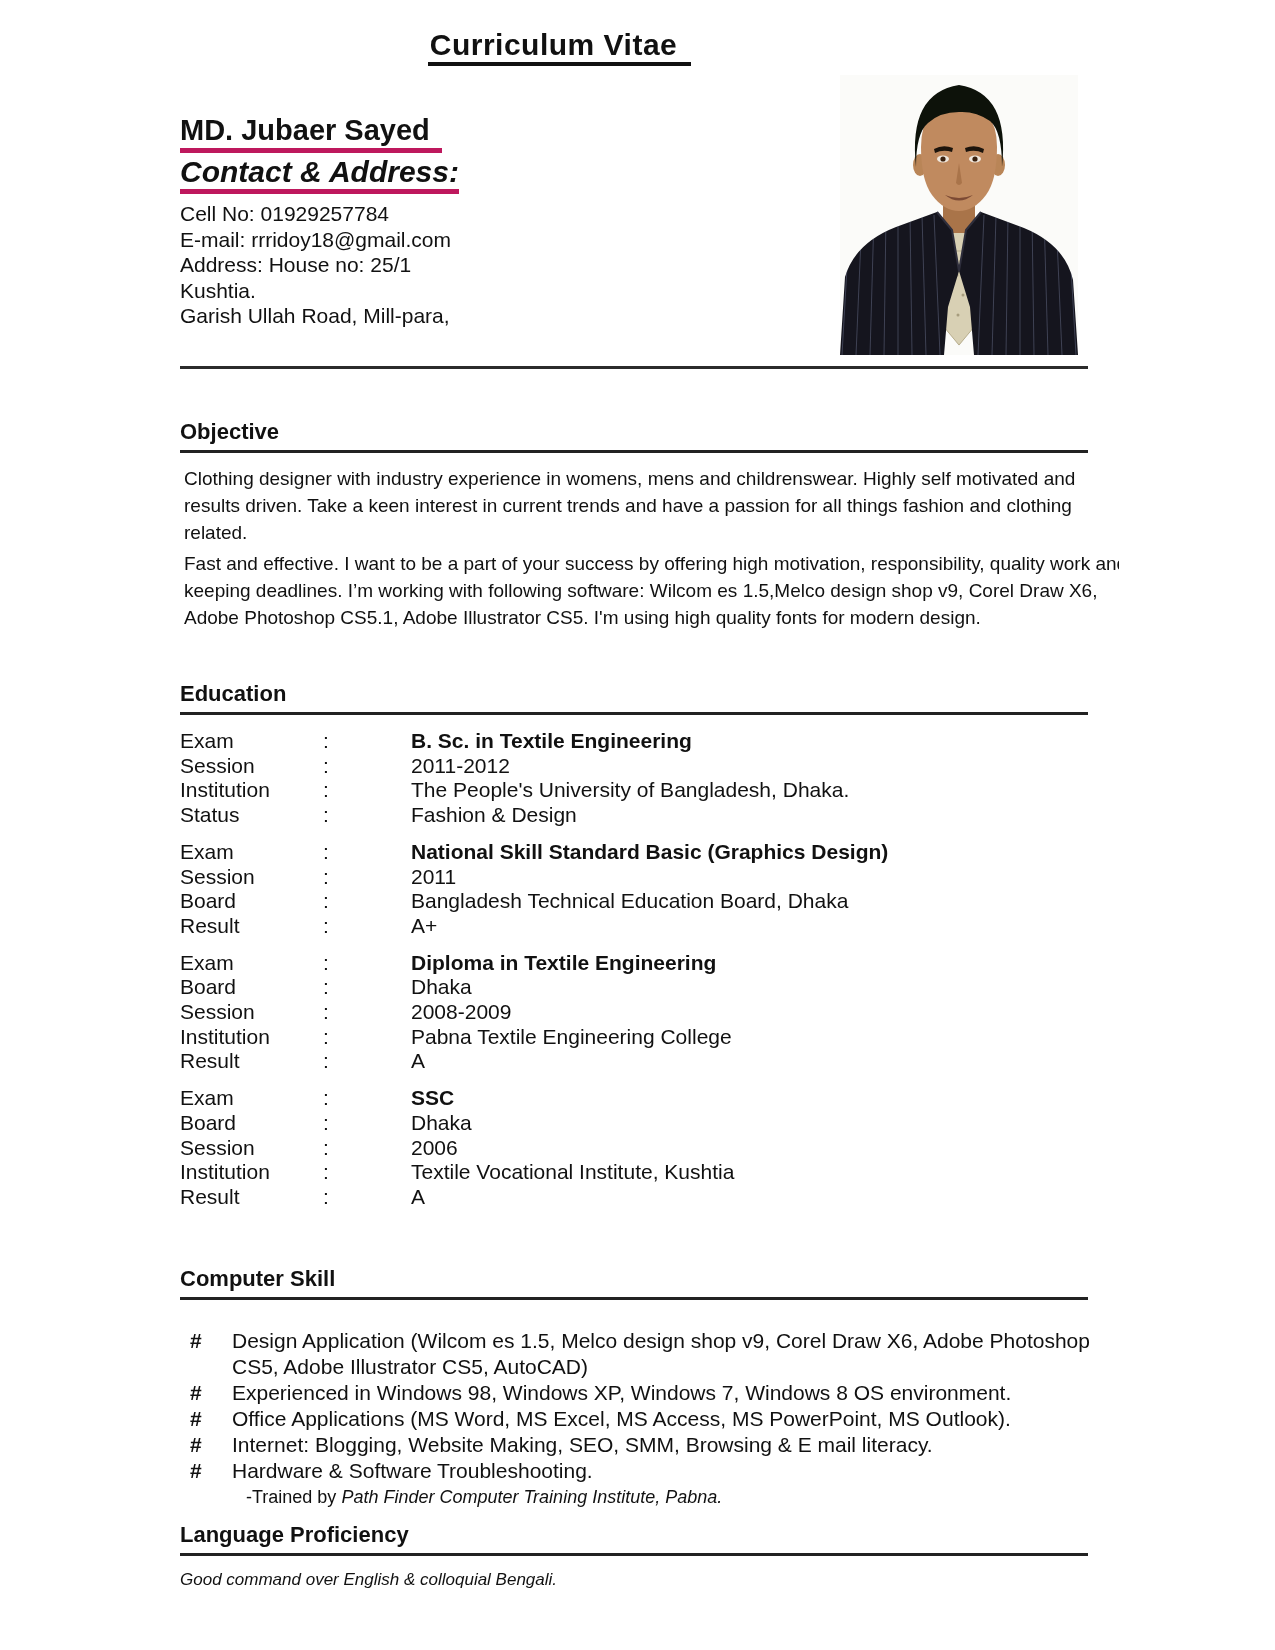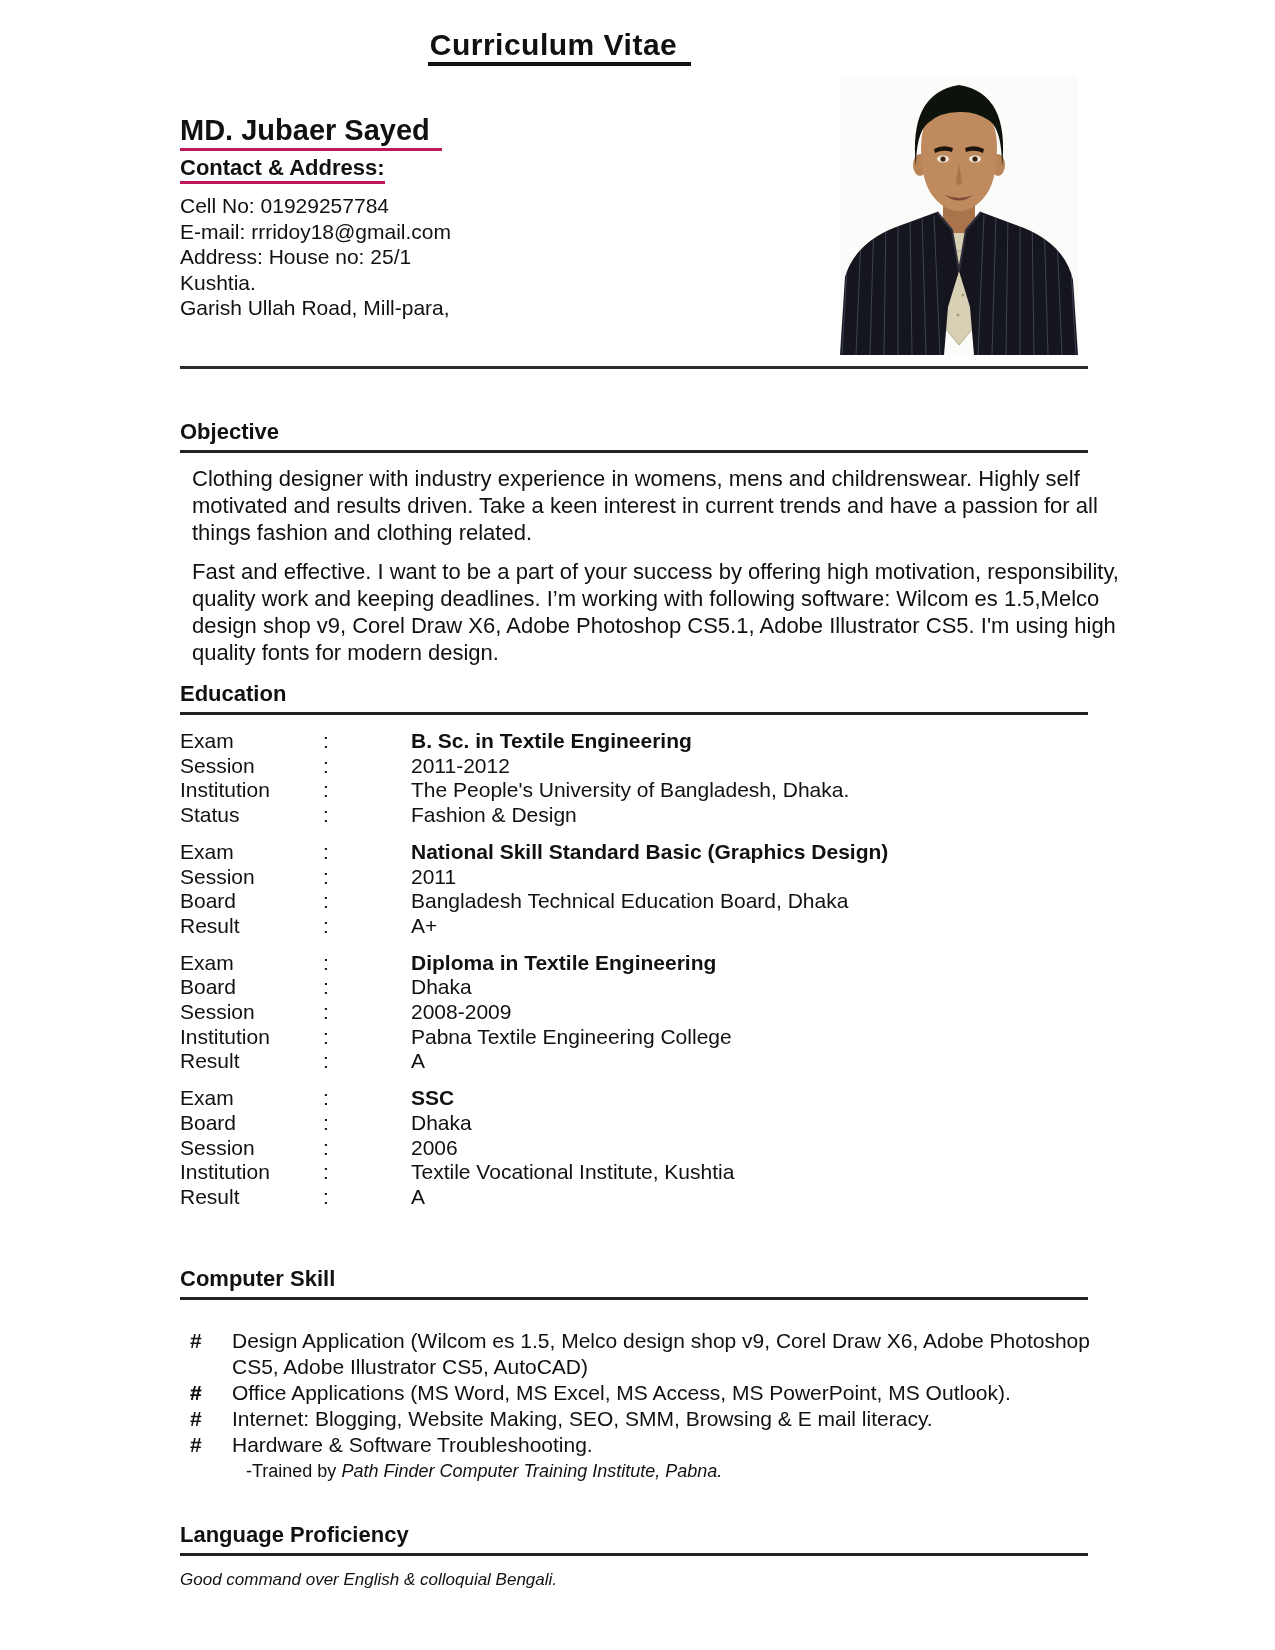--- a/index.html
+++ b/index.html
@@ -1,50 +1,50 @@
 <!DOCTYPE html>
 <html><head>
 <meta charset="utf-8">
 <style>
   html,body { margin:0; padding:0; background:#ffffff; }
   .page {
     position:relative; width:1119px; height:1650px; background:#ffffff;
     font-family:"Liberation Sans", sans-serif; color:#111; overflow:hidden;
   }
-  .u { border-bottom:3px solid #be185d; }
+  .u { border-bottom:5px solid #be185d; }
 
   
   .title {
     position:absolute; top:28px; left:0; width:100%; text-align:center;
     font-size:30px; font-weight:bold; letter-spacing:0.5px;
   }
   .title .u { border-bottom:4px solid #111; padding:0 14px 1px 2px; }
 
   
   .header-block { position:absolute; left:180px; top:114px; width:560px; }
   .name { font-size:29px; font-weight:bold; margin:0 0 8px 0; }
   .name .u { padding:0 12px 2px 0; }
-  .contact-heading { font-size:22px; font-weight:bold; margin:0 0 12px 0; }
+  .contact-heading { font-size:30px; font-weight:bold; font-style:italic; margin:0 0 12px 0; }
   .contact-heading .u { padding-bottom:1px; }
   .contact-line { font-size:21px; line-height:25.5px; }
 
   
   .photo { position:absolute; left:840px; top:75px; width:238px; height:280px; background:#fbfbf9; }
   .photo svg { display:block; }
 
   
   .top-rule { position:absolute; left:180px; top:366px; width:908px; height:3px; background:#2b2b2b; }
   section { position:absolute; left:180px; }
   section h2 {
     margin:0; font-size:22px; font-weight:bold; width:908px;
     border-bottom:3px solid #222; padding-bottom:5px;
   }
   .objective { top:419px; width:955px; }
   .paras { margin-top:12px; }
-  .paras p { margin:12px; font-size:22px; line-height:27px; }
+  .paras p { margin:4px; font-size:19px; line-height:27px; }
 
   .education { top:681px; width:955px; }
   .edu-rows { margin-top:14px; }
   .edu-block { margin-bottom:12px; }
   .edu-row { display:flex; font-size:21px; line-height:24.7px; }
   .edu-label { width:143px; flex:none; }
   .edu-colon { width:88px; flex:none; }
   .edu-value.bold { font-weight:bold; }
 
   .skills { top:1266px; width:960px; }
@@ -262,21 +262,21 @@
             <span class="edu-value">A</span>
           </div>
         </div>
       </div>
   </section>
 
   <section class="skills">
     <h2>Computer Skill</h2>
     <div class="skill-list">
         <div class="skill-item"><span class="hash">#</span><span>Design Application (Wilcom es 1.5, Melco design shop v9, Corel Draw X6, Adobe Photoshop CS5, Adobe Illustrator CS5, AutoCAD)</span></div>
-        <div class="skill-item"><span class="hash">#</span></div>
+        <div class="skill-item"><span class="hash">#</span><span>Experienced in Windows 98, Windows XP, Windows 7, Windows 8 OS environment.</span></div>
         <div class="skill-item"><span class="hash">#</span><span>Office Applications (MS Word, MS Excel, MS Access, MS PowerPoint, MS Outlook).</span></div>
         <div class="skill-item"><span class="hash">#</span><span>Internet: Blogging, Website Making, SEO, SMM, Browsing &amp; E mail literacy.</span></div>
         <div class="skill-item"><span class="hash">#</span><span>Hardware &amp; Software Troubleshooting.</span></div>
         <div class="trained"><span>-Trained by </span><em>Path Finder Computer Training Institute, Pabna.</em></div>
       </div>
   </section>
 
   <section class="language">
     <h2>Language Proficiency</h2>
     <p>Good command over English &amp; colloquial Bengali.</p>

